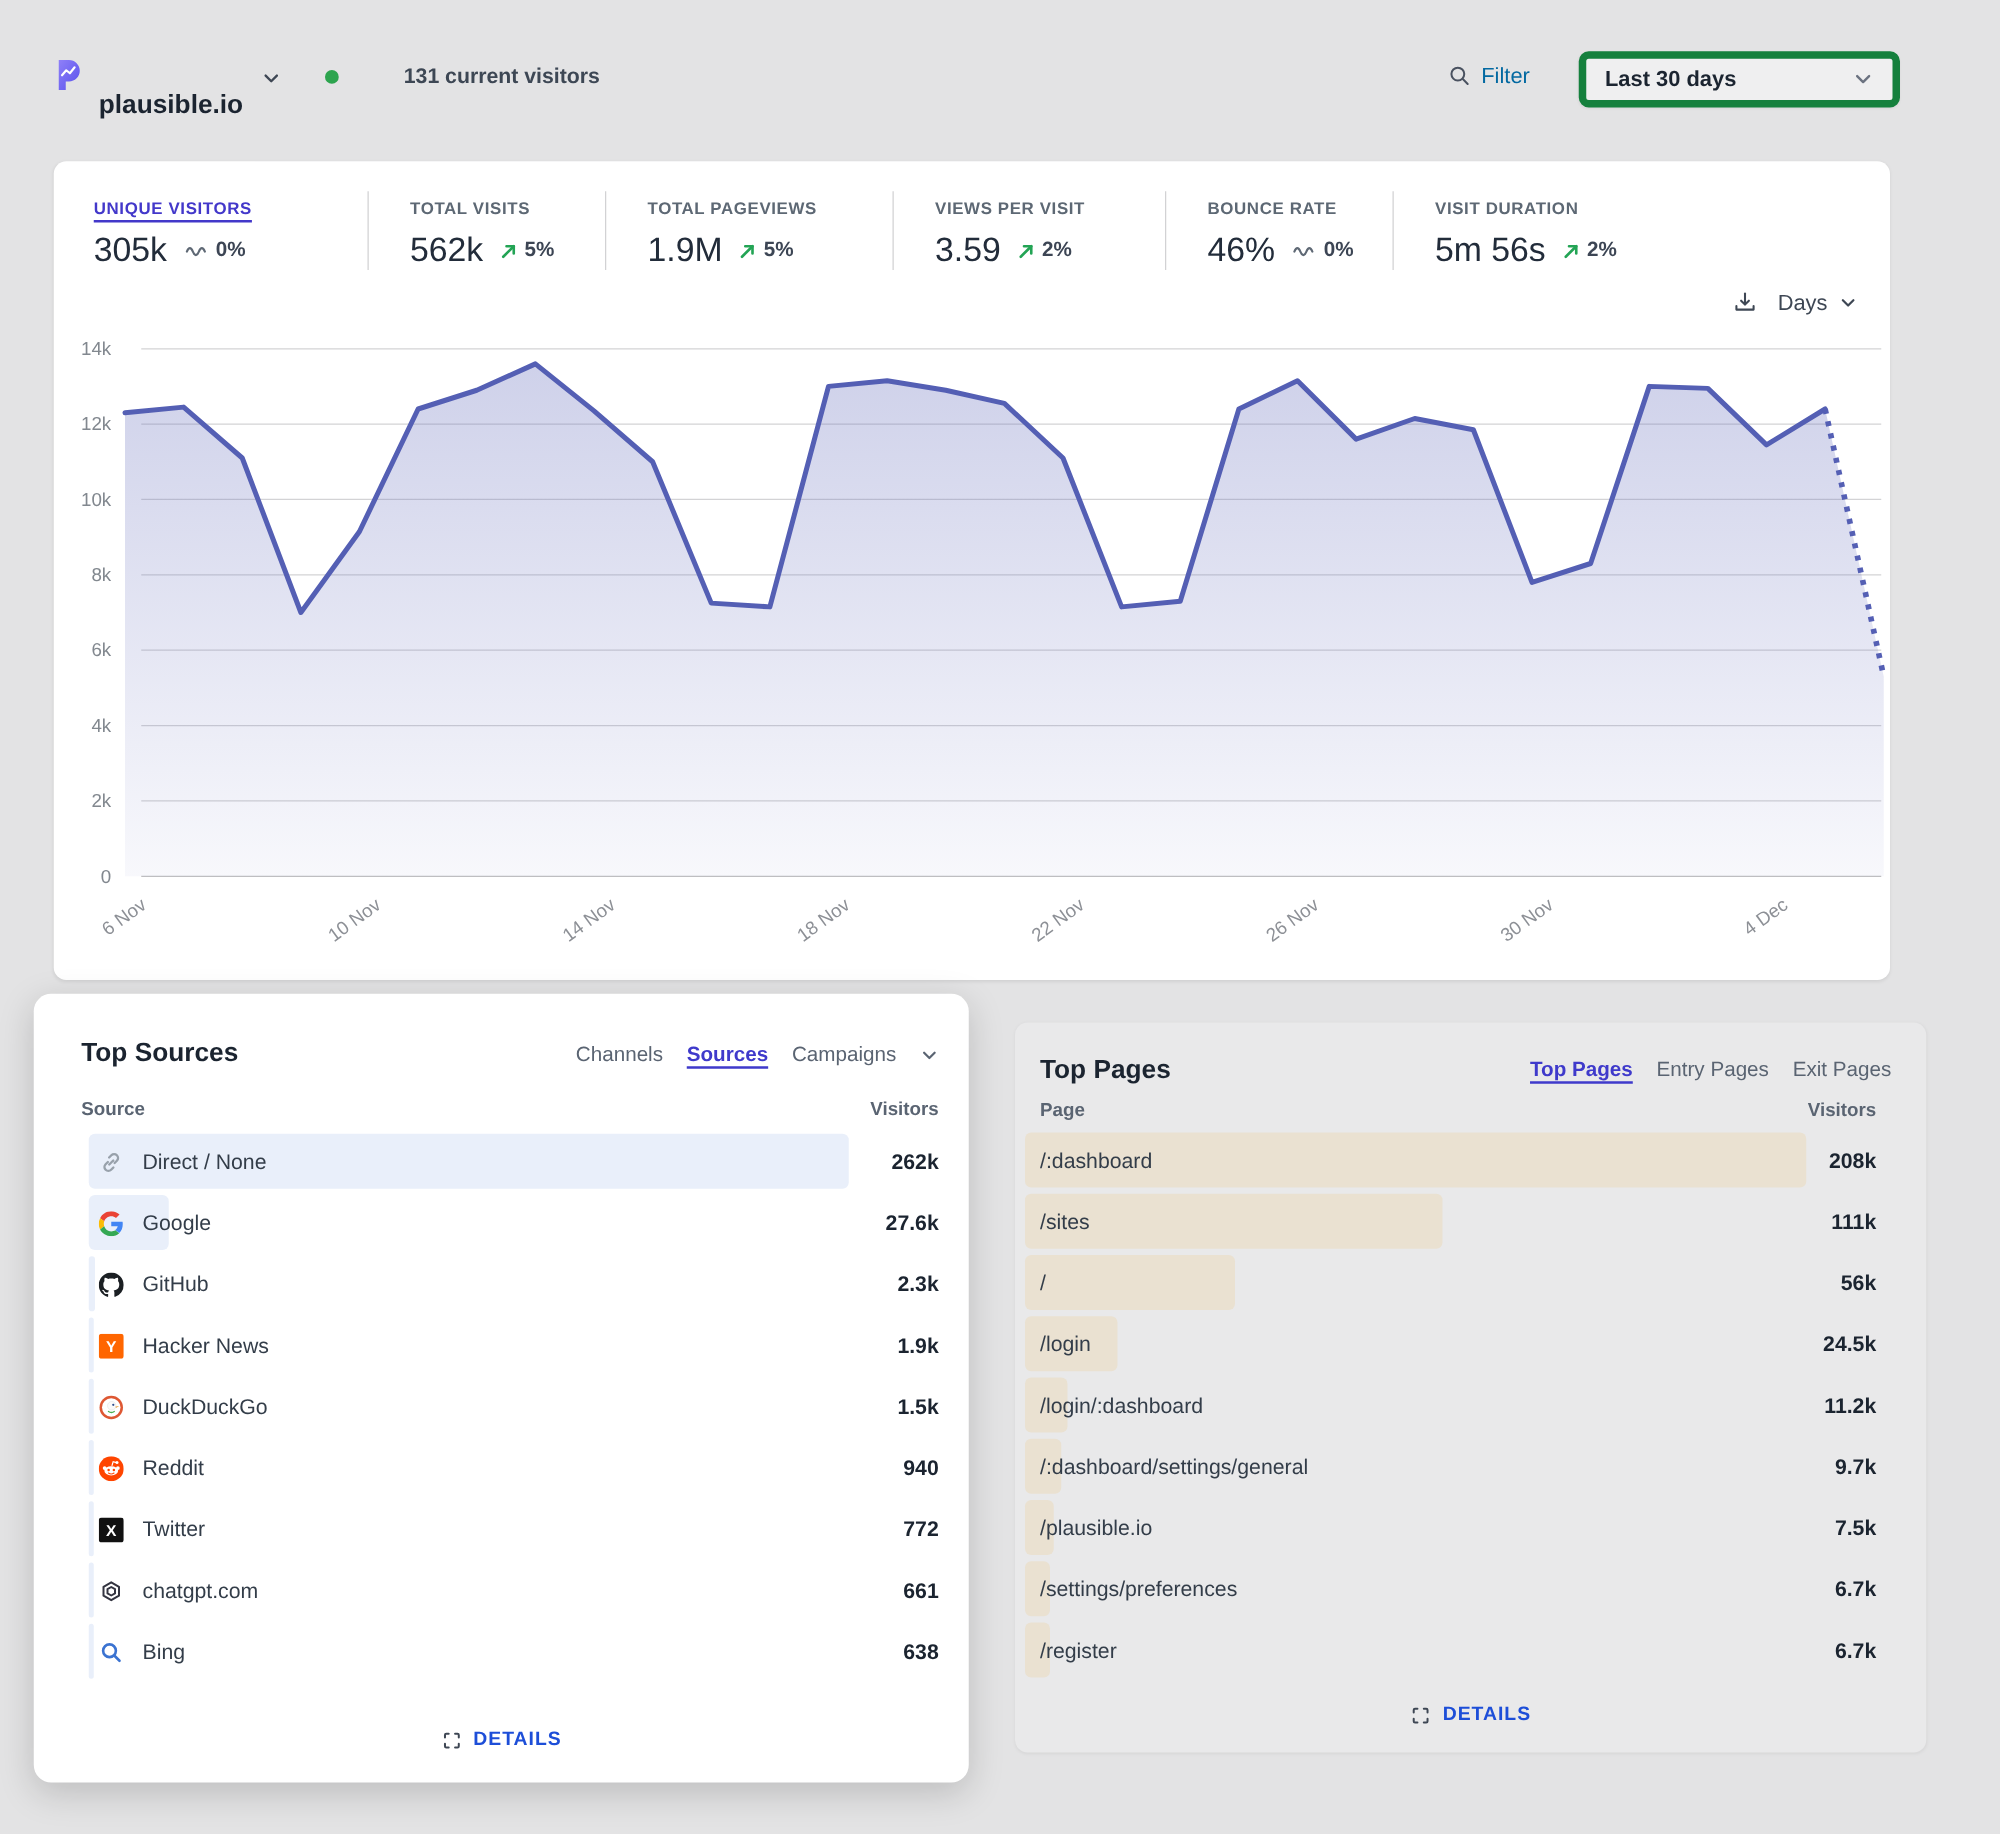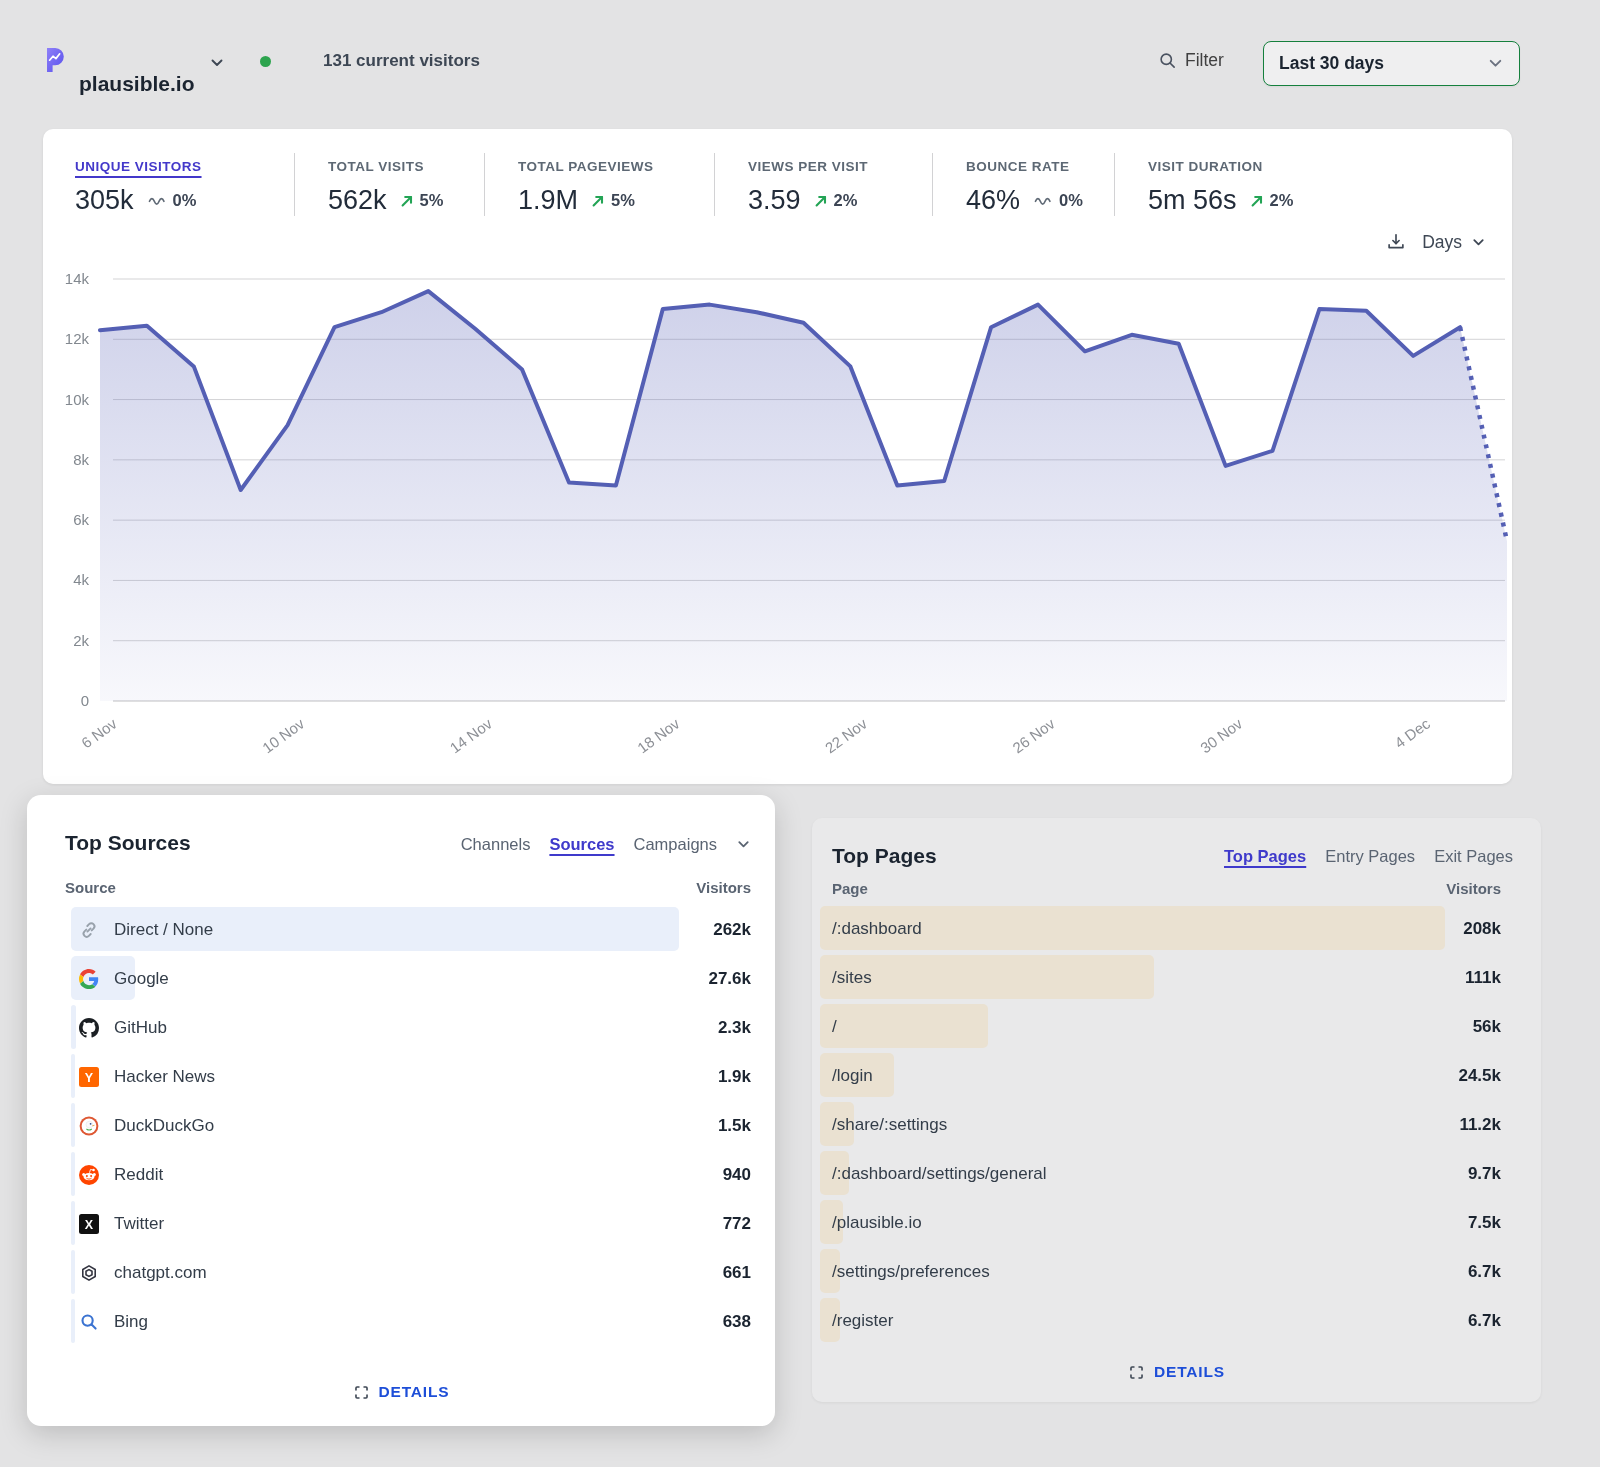--- a/index.html
+++ b/index.html
@@ -13,24 +13,24 @@
   #app{position:absolute;inset:0;}
   .abs{position:absolute;}
 
   
   .logo{left:41px;top:45px;}
   .site-name{left:79px;top:48px;font-size:21px;font-weight:700;color:#1b2430;margin-top:24px;}
   .site-chevron{left:209px;top:55px;color:#3e4754;cursor:pointer;}
   .live{left:260px;top:51px;display:flex;align-items:center;gap:9px;}
   .live-dot{width:11px;height:11px;border-radius:50%;background:#2da44e;}
   .live-label{font-size:17px;font-weight:700;color:#3d4754;margin-left:43px;}
-  .filter{left:1158px;top:50px;display:flex;align-items:center;gap:8px;color:#404040;font-size:17.5px;cursor:pointer;}
+  .filter{left:1158px;top:50px;display:flex;align-items:center;gap:8px;color:#0369a1;font-size:17.5px;cursor:pointer;}
   .daterange{
     left:1263px;top:41px;width:257px;height:45px;box-sizing:border-box;
-    background:#efeff0;border:1px solid #15803d;border-radius:8px;
+    background:#efeff0;border:6px solid #15803d;border-radius:8px;
     display:flex;align-items:center;justify-content:space-between;padding:0 15px;
     font-size:17.5px;font-weight:600;color:#1b2430;cursor:pointer;
     box-shadow:0 1px 2px rgba(0,0,0,.05);
   }
 
   
   .chart-card{
     left:43px;top:129px;width:1469px;height:655px;background:#ffffff;
     border-radius:10px;box-shadow:0 1px 3px rgba(0,0,0,.08);
   }
@@ -476,21 +476,21 @@
           <span class="label">/</span>
           <span class="value">56k</span>
         </div>
         <div class="row">
           <span class="bar" style="width:74px"></span>
           <span class="label">/login</span>
           <span class="value">24.5k</span>
         </div>
         <div class="row">
           <span class="bar" style="width:34px"></span>
-          <span class="label">/share/:settings</span>
+          <span class="label">/login/:dashboard</span>
           <span class="value">11.2k</span>
         </div>
         <div class="row">
           <span class="bar" style="width:29px"></span>
           <span class="label">/:dashboard/settings/general</span>
           <span class="value">9.7k</span>
         </div>
         <div class="row">
           <span class="bar" style="width:23px"></span>
           <span class="label">/plausible.io</span>

